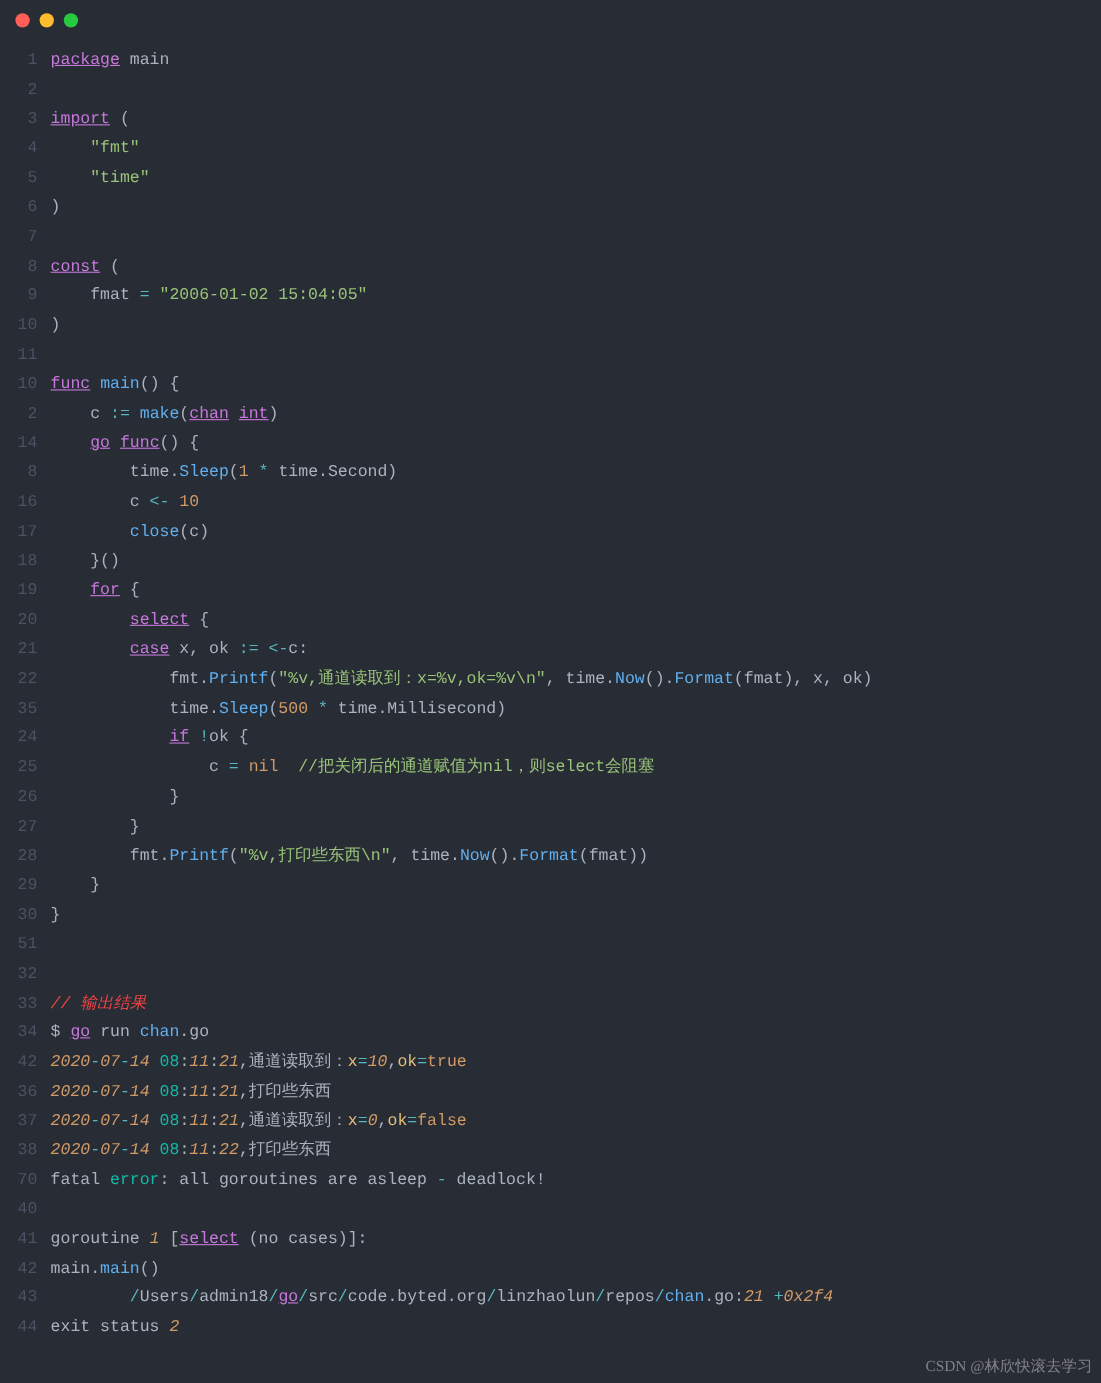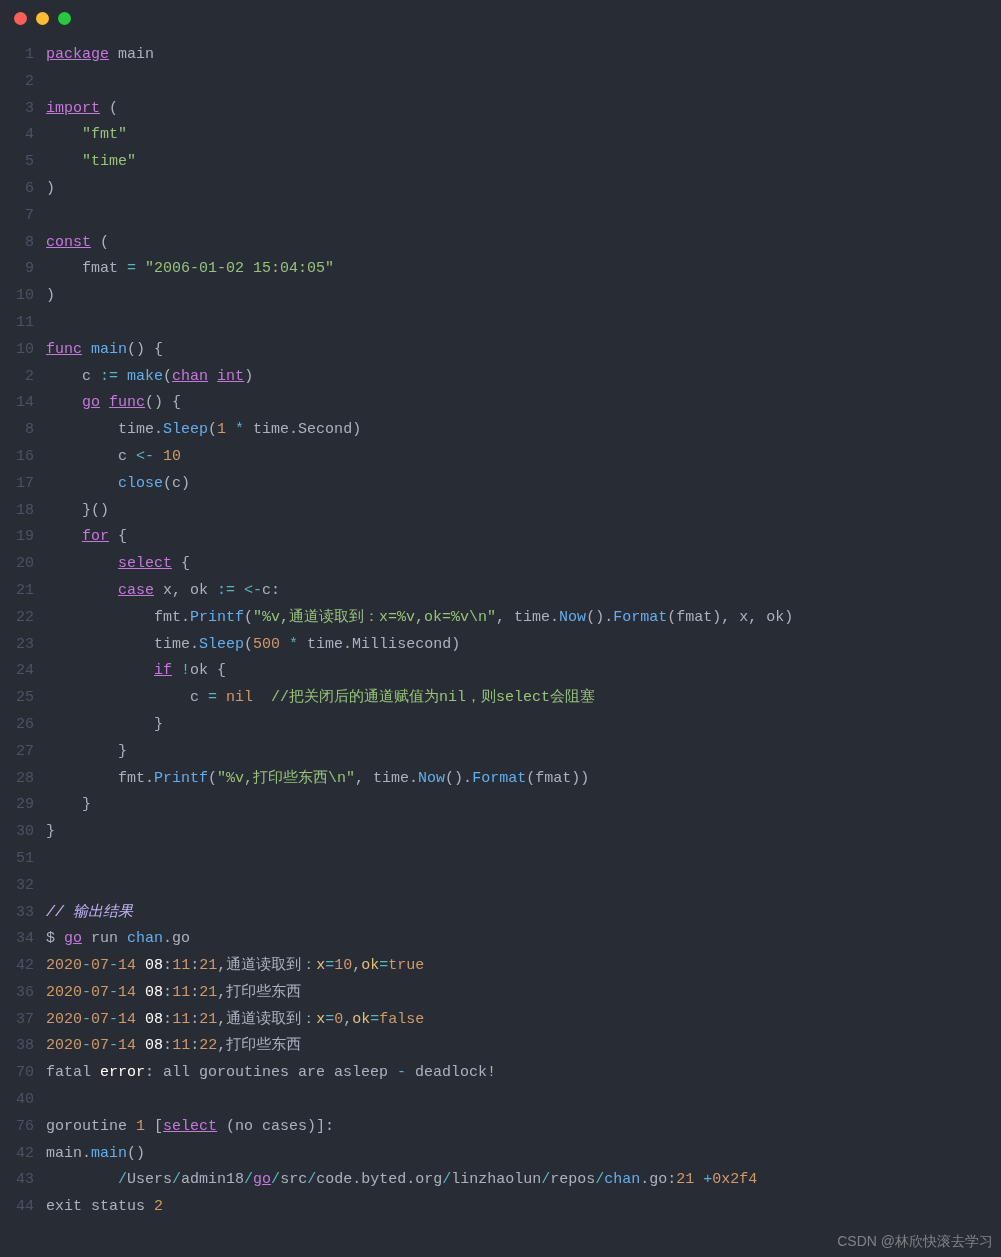--- a/index.html
+++ b/index.html
@@ -48,31 +48,31 @@
     line-height: 26.8px;
   }
   
   .kw  { color: #c678dd; text-decoration: underline; }
   .fn  { color: #61afef; }
   .str { color: #98c379; }
   .num { color: #d19a66; }
   .typ { color: #e5c07b; }
   .id  { color: #abb2bf; }
   .op  { color: #56b6c2; }
-  .cmt { color: #c4b5fd; font-style: italic; text-align: right; }
+  .cmt { color: #ef4444; font-style: italic; text-align: right; }
   .cmtg{ color: #98c379; }
-  .red { color: #ffffff; }
-  .or  { color: #d19a66; }
+  .red { color: #14b8a6; }
+  .or  { color: #d19a66; font-style: italic; }
   .watermark {
     position: absolute;
     right: 8px;
     bottom: 6px;
     color: rgba(200,200,200,0.55);
     font-size: 14px;
-    font-family: Liberation Sans, sans-serif;
+    font-family: Liberation Serif, serif;
   }
 </style>
 </head>
 <body>
 
 <div class="titlebar">
   <div class="traffic-dot dot-red"></div>
   <div class="traffic-dot dot-yellow"></div>
   <div class="traffic-dot dot-green"></div>
 </div>
@@ -94,39 +94,39 @@
       <div class="line">2</div>
       <div class="line">14</div>
       <div class="line">8</div>
       <div class="line">16</div>
       <div class="line">17</div>
       <div class="line">18</div>
       <div class="line">19</div>
       <div class="line">20</div>
       <div class="line">21</div>
       <div class="line">22</div>
-      <div class="line">23</div>
+      <div class="line">35</div>
       <div class="line">24</div>
       <div class="line">25</div>
       <div class="line">26</div>
       <div class="line">27</div>
       <div class="line">28</div>
       <div class="line">29</div>
       <div class="line">30</div>
       <div class="line">51</div>
       <div class="line">32</div>
       <div class="line">33</div>
       <div class="line">34</div>
       <div class="line">42</div>
       <div class="line">36</div>
       <div class="line">37</div>
       <div class="line">38</div>
       <div class="line">70</div>
       <div class="line">40</div>
-      <div class="line">76</div>
+      <div class="line">41</div>
       <div class="line">42</div>
       <div class="line">43</div>
       <div class="line">44</div>
     </div>
   <div class="code" id="code"><div class="line"><span class="kw">package</span><span class="id"> main</span></div><div class="line">&nbsp;</div><div class="line"><span class="kw">import</span><span class="id"> (</span></div><div class="line"><span class="id">    </span><span class="str">"fmt"</span></div><div class="line"><span class="id">    </span><span class="str">"time"</span></div><div class="line"><span class="id">)</span></div><div class="line">&nbsp;</div><div class="line"><span class="kw">const</span><span class="id"> (</span></div><div class="line"><span class="id">    fmat </span><span class="op">=</span><span class="id"> </span><span class="str">"2006-01-02 15:04:05"</span></div><div class="line"><span class="id">)</span></div><div class="line">&nbsp;</div><div class="line"><span class="kw">func</span><span class="id"> </span><span class="fn">main</span><span class="id">() {</span></div><div class="line"><span class="id">    c </span><span class="op">:=</span><span class="id"> </span><span class="fn">make</span><span class="id">(</span><span class="kw">chan</span><span class="id"> </span><span class="kw">int</span><span class="id">)</span></div><div class="line"><span class="id">    </span><span class="kw">go</span><span class="id"> </span><span class="kw">func</span><span class="id">() {</span></div><div class="line"><span class="id">        time.</span><span class="fn">Sleep</span><span class="id">(</span><span class="num">1</span><span class="id"> </span><span class="op">*</span><span class="id"> time.Second)</span></div><div class="line"><span class="id">        c </span><span class="op">&lt;-</span><span class="id"> </span><span class="num">10</span></div><div class="line"><span class="id">        </span><span class="fn">close</span><span class="id">(c)</span></div><div class="line"><span class="id">    }()</span></div><div class="line"><span class="id">    </span><span class="kw">for</span><span class="id"> {</span></div><div class="line"><span class="id">        </span><span class="kw">select</span><span class="id"> {</span></div><div class="line"><span class="id">        </span><span class="kw">case</span><span class="id"> x, ok </span><span class="op">:=</span><span class="id"> </span><span class="op">&lt;-</span><span class="id">c:</span></div><div class="line"><span class="id">            fmt.</span><span class="fn">Printf</span><span class="id">(</span><span class="str">"%v,通道读取到：x=%v,ok=%v\n"</span><span class="id">, time.</span><span class="fn">Now</span><span class="id">().</span><span class="fn">Format</span><span class="id">(fmat), x, ok)</span></div><div class="line"><span class="id">            time.</span><span class="fn">Sleep</span><span class="id">(</span><span class="num">500</span><span class="id"> </span><span class="op">*</span><span class="id"> time.Millisecond)</span></div><div class="line"><span class="id">            </span><span class="kw">if</span><span class="id"> </span><span class="op">!</span><span class="id">ok {</span></div><div class="line"><span class="id">                c </span><span class="op">=</span><span class="id"> </span><span class="num">nil</span><span class="id">  </span><span class="cmtg">//把关闭后的通道赋值为nil，则select会阻塞</span></div><div class="line"><span class="id">            }</span></div><div class="line"><span class="id">        }</span></div><div class="line"><span class="id">        fmt.</span><span class="fn">Printf</span><span class="id">(</span><span class="str">"%v,打印些东西\n"</span><span class="id">, time.</span><span class="fn">Now</span><span class="id">().</span><span class="fn">Format</span><span class="id">(fmat))</span></div><div class="line"><span class="id">    }</span></div><div class="line"><span class="id">}</span></div><div class="line">&nbsp;</div><div class="line">&nbsp;</div><div class="line"><span class="cmt">// 输出结果</span></div><div class="line"><span class="id">$ </span><span class="kw">go</span><span class="id"> run </span><span class="fn">chan</span><span class="id">.go</span></div><div class="line"><span class="or">2020</span><span class="op">-</span><span class="or">07</span><span class="op">-</span><span class="or">14</span><span class="id"> </span><span class="red">08</span><span class="id">:</span><span class="or">11</span><span class="id">:</span><span class="or">21</span><span class="id">,通道读取到：</span><span class="typ">x</span><span class="op">=</span><span class="or">10</span><span class="id">,</span><span class="typ">ok</span><span class="op">=</span><span class="num">true</span></div><div class="line"><span class="or">2020</span><span class="op">-</span><span class="or">07</span><span class="op">-</span><span class="or">14</span><span class="id"> </span><span class="red">08</span><span class="id">:</span><span class="or">11</span><span class="id">:</span><span class="or">21</span><span class="id">,打印些东西</span></div><div class="line"><span class="or">2020</span><span class="op">-</span><span class="or">07</span><span class="op">-</span><span class="or">14</span><span class="id"> </span><span class="red">08</span><span class="id">:</span><span class="or">11</span><span class="id">:</span><span class="or">21</span><span class="id">,通道读取到：</span><span class="typ">x</span><span class="op">=</span><span class="or">0</span><span class="id">,</span><span class="typ">ok</span><span class="op">=</span><span class="num">false</span></div><div class="line"><span class="or">2020</span><span class="op">-</span><span class="or">07</span><span class="op">-</span><span class="or">14</span><span class="id"> </span><span class="red">08</span><span class="id">:</span><span class="or">11</span><span class="id">:</span><span class="or">22</span><span class="id">,打印些东西</span></div><div class="line"><span class="id">fatal </span><span class="red">error</span><span class="id">: all goroutines are asleep </span><span class="op">-</span><span class="id"> deadlock!</span></div><div class="line">&nbsp;</div><div class="line"><span class="id">goroutine </span><span class="or">1</span><span class="id"> [</span><span class="kw">select</span><span class="id"> (no cases)]:</span></div><div class="line"><span class="id">main.</span><span class="fn">main</span><span class="id">()</span></div><div class="line"><span class="id">        </span><span class="op">/</span><span class="id">Users</span><span class="op">/</span><span class="id">admin18</span><span class="op">/</span><span class="kw">go</span><span class="op">/</span><span class="id">src</span><span class="op">/</span><span class="id">code.byted.org</span><span class="op">/</span><span class="id">linzhaolun</span><span class="op">/</span><span class="id">repos</span><span class="op">/</span><span class="fn">chan</span><span class="id">.go:</span><span class="or">21</span><span class="id"> </span><span class="op">+</span><span class="or">0x2f4</span></div><div class="line"><span class="id">exit status </span><span class="or">2</span></div></div>
 </div>
 
 <div class="watermark">CSDN @林欣快滚去学习</div>
 
 </body></html>

